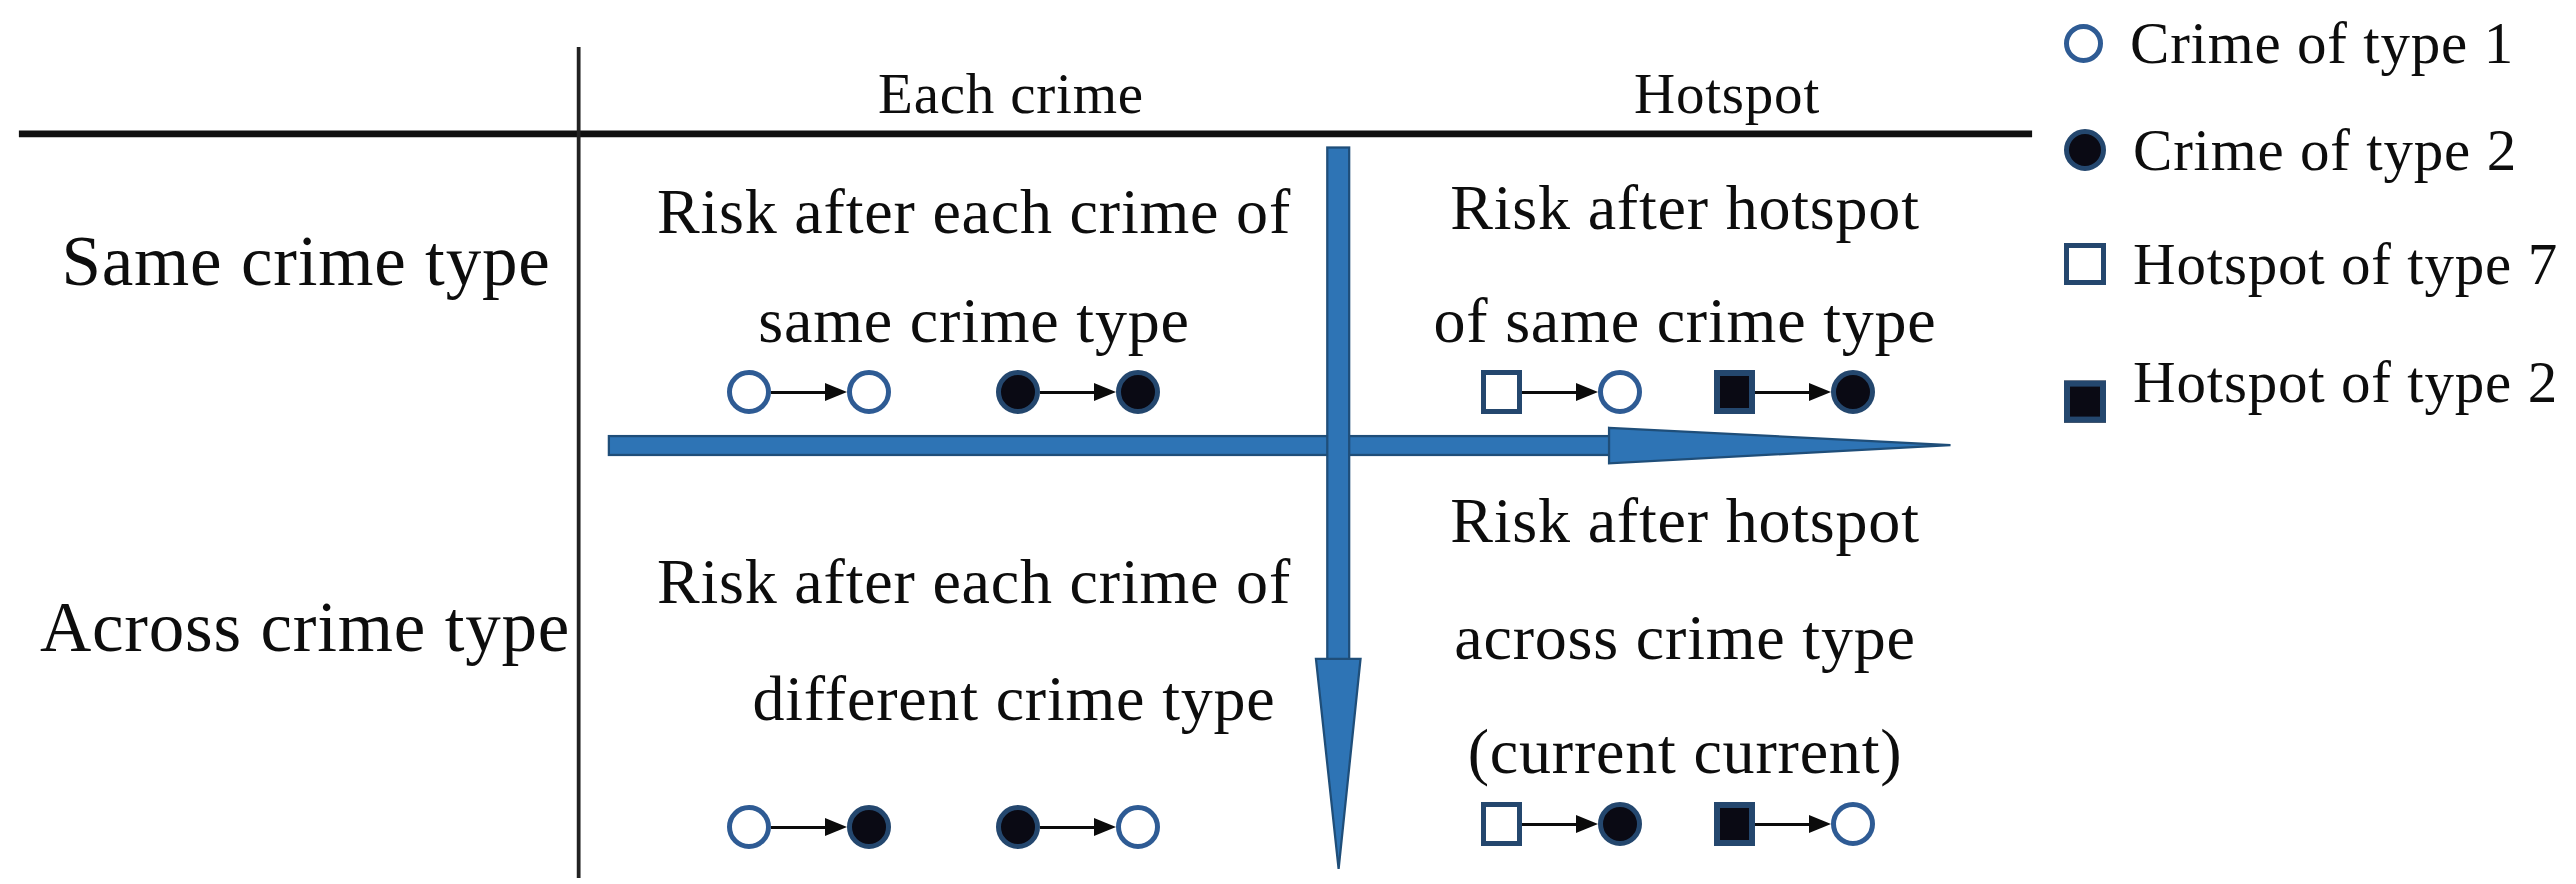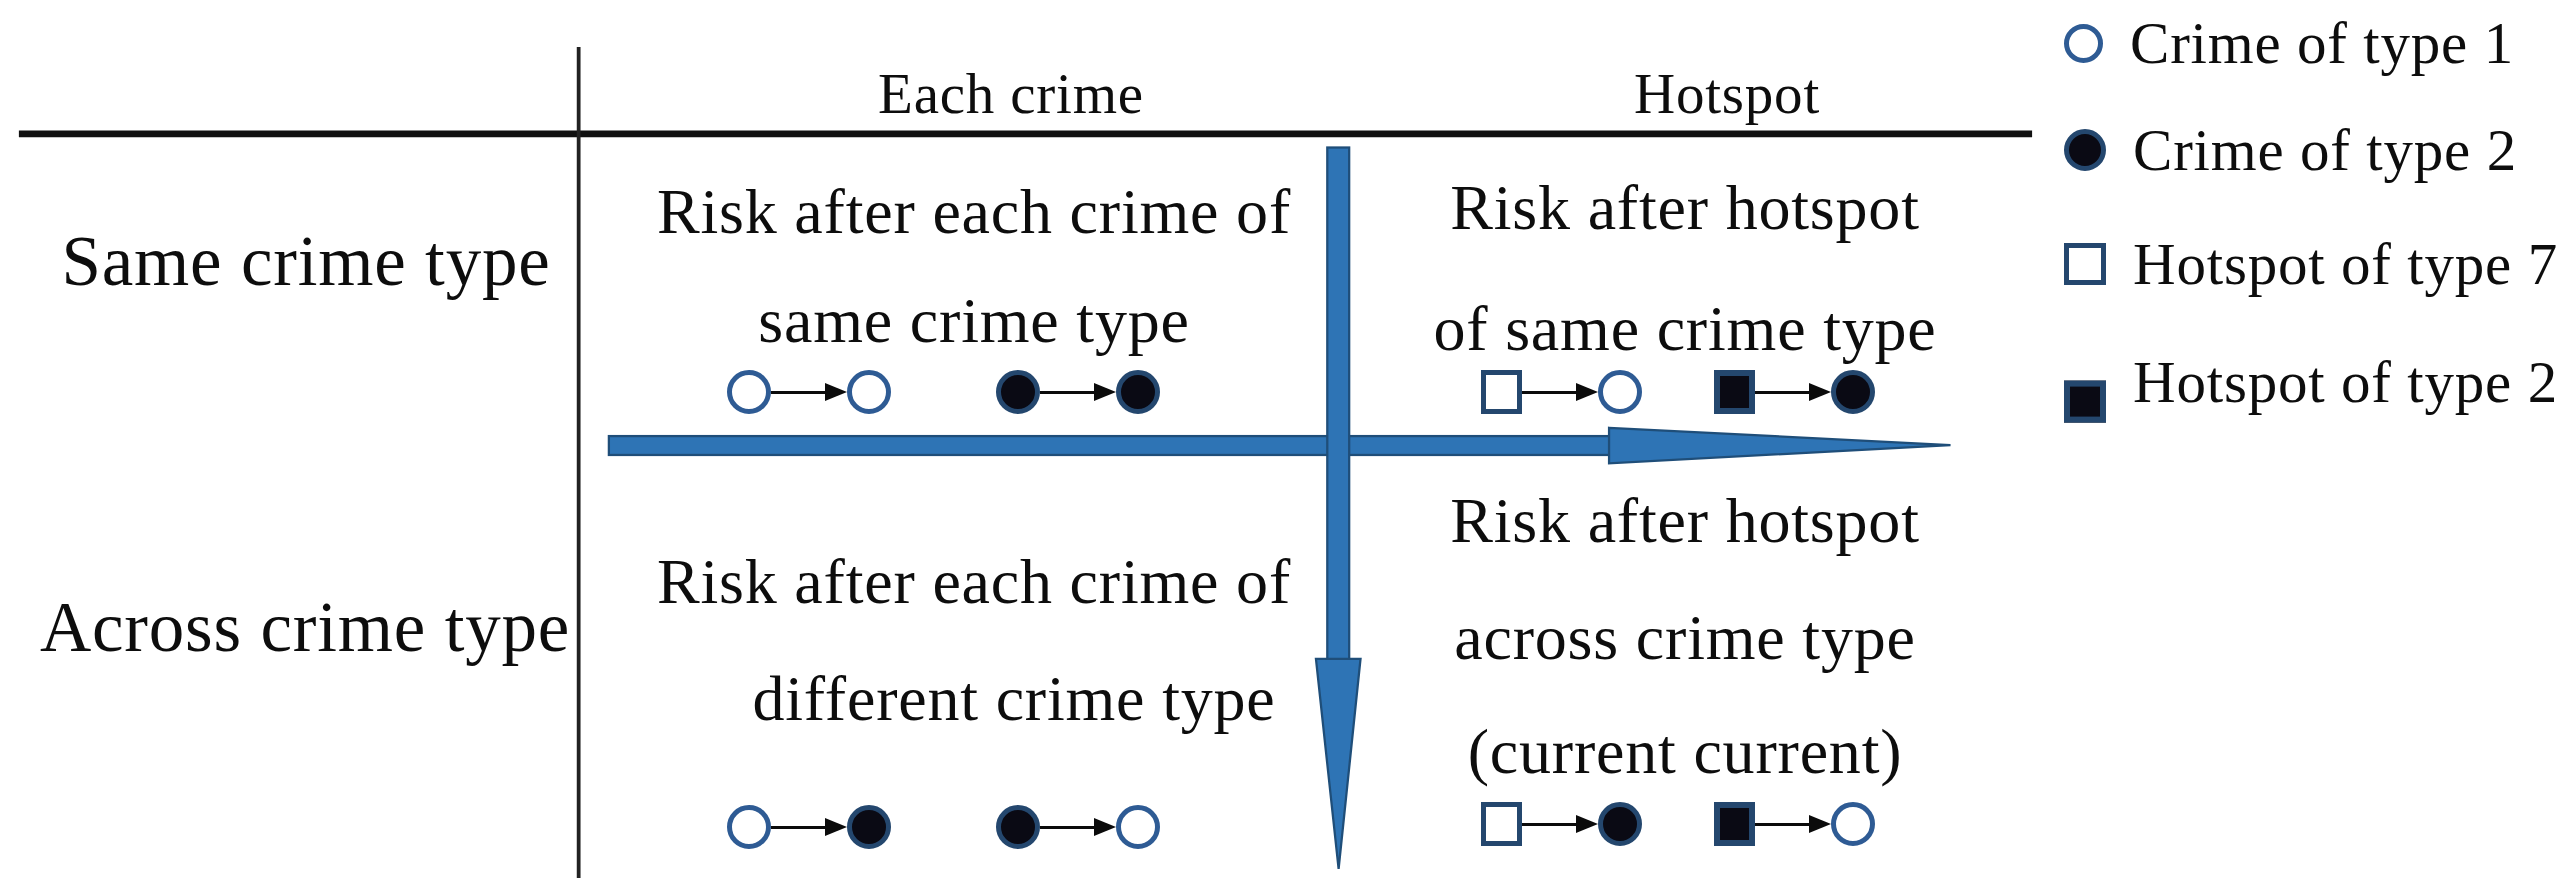--- a/index.html
+++ b/index.html
@@ -62,21 +62,21 @@
 <div class="hdr" style="left:963px;top:93px;margin-left:48px;">Each crime</div>
 <div class="hdr" style="left:1699px;top:93px;margin-left:28px;">Hotspot</div>
 
 <div class="rowlab" style="left:306px;top:261px;">Same crime type</div>
 <div class="rowlab" style="left:305px;top:627px;">Across crime type</div>
 
 <div class="txt" style="left:974px;top:212px;">Risk after each crime of</div>
 <div class="txt" style="left:974px;top:321px;">same crime type</div>
 
 <div class="txt" style="left:1685px;top:208px;">Risk after hotspot</div>
-<div class="txt" style="left:1685px;top:321px;margin-top:8px;">of same crime type</div>
+<div class="txt" style="left:1685px;top:321px;">of same crime type</div>
 
 <div class="txt" style="left:974px;top:582px;">Risk after each crime of</div>
 <div class="txt" style="left:1014px;top:699px;">different crime type</div>
 
 <div class="txt" style="left:1685px;top:521px;">Risk after hotspot</div>
 <div class="txt" style="left:1685px;top:638px;">across crime type</div>
 <div class="txt" style="left:1685px;top:752px;">(current current)</div>
 
 <div class="seq" style="left:727px;top:370px;">
     <div class="shape circle-open"></div>

